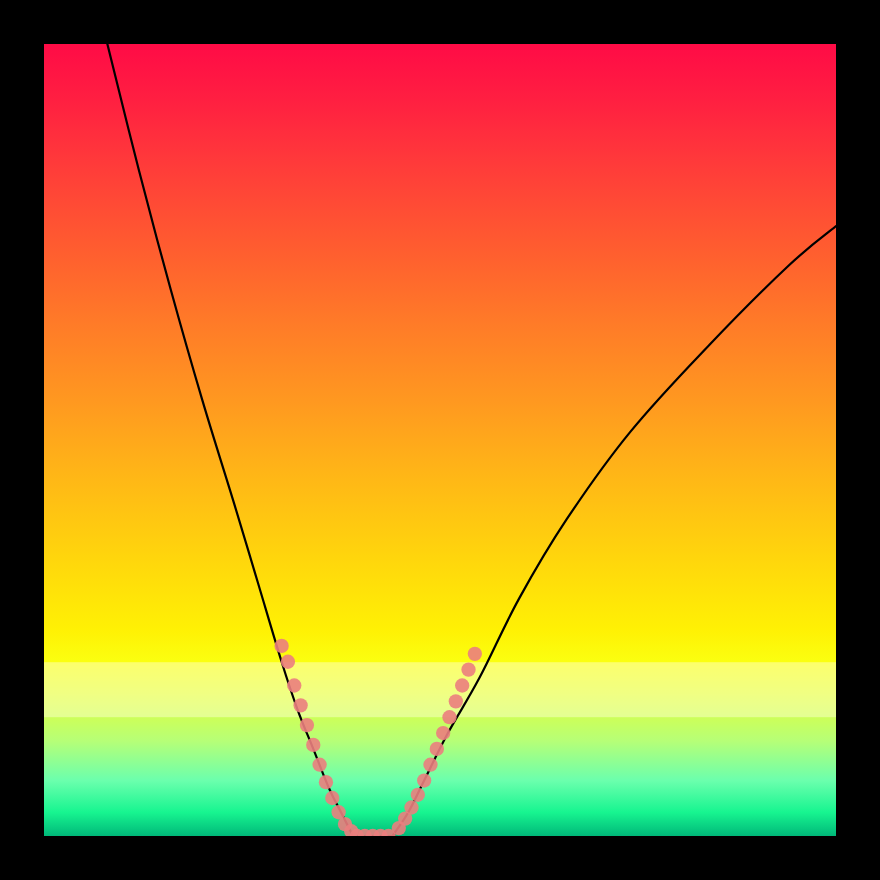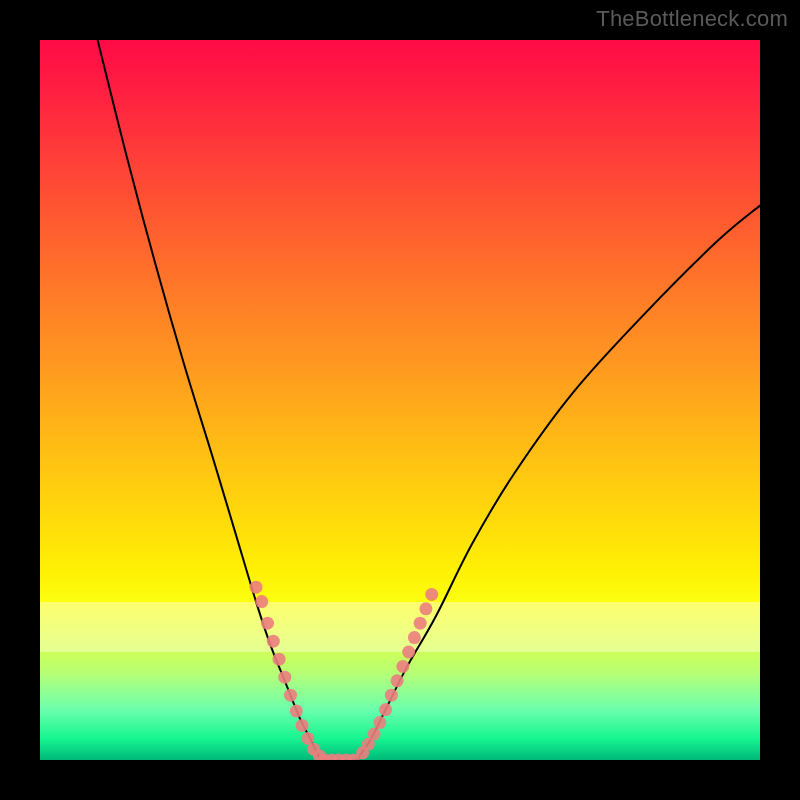--- a/index.html
+++ b/index.html
@@ -68,21 +68,20 @@
     font-size: 22px;
     font-weight: 500;
     letter-spacing: 0.2px;
   }
 </style>
 </head>
 <body>
 
 <div class="frame">
 
-  <div class="watermark">TheBottleneck.com</div>
 
   <div class="plot-area">
     <div class="band"></div>
 
     <svg class="curves" viewBox="0 0 720 720" preserveAspectRatio="none">
       <g id="curve-group">
           <path d="M 57.6 0 C 62.784 20.736000000000008, 76.032 75.02400000000003, 86.39999999999999 115.20000000000005 C 96.76799999999999 155.37600000000006, 104.83200000000001 185.61600000000007, 115.2 223.20000000000005 C 125.568 260.78400000000005, 133.632 289.0079999999999, 144 323.99999999999994 C 154.368 358.99199999999996, 163.72799999999998 387.79200000000003, 172.79999999999998 417.6 C 181.87199999999999 447.408, 186.624 463.68, 194.4 489.6 C 202.17600000000002 515.52, 209.52 540.864, 216 561.6 C 222.48 582.336, 225.216 590.544, 230.4 604.8 C 235.584 619.0559999999999, 239.616 627.8399999999999, 244.8 640.8 C 249.984 653.76, 254.664 666.4319999999999, 259.2 676.8 C 263.736 687.168, 266.112 690.624, 270 698.4 C 273.888 706.1759999999999, 278.856 716.112, 280.8 720 C 282.744 723.888, 274.32 720, 280.8 720 C 287.28000000000003 720, 310.32 720, 316.8 720 C 323.28000000000003 720, 314.208 723.888, 316.8 720 C 319.392 716.112, 326.016 707.472, 331.2 698.4 C 336.38399999999996 689.328, 339.11999999999995 682.5600000000001, 345.59999999999997 669.6 C 352.08 656.64, 358.128 643.2479999999999, 367.2 626.4 C 376.272 609.552, 384.33600000000007 598.032, 396.00000000000006 576 C 407.66400000000004 553.968, 417.744 529.92, 432 504 C 446.256 478.08, 457.05600000000004 459.216, 475.20000000000005 432 C 493.34400000000005 404.784, 509.472 381.312, 532.8 352.8 C 556.1279999999999 324.288, 578.88 300.81600000000003, 604.8 273.6 C 630.7199999999999 246.38400000000001, 656.064 221.04000000000002, 676.8 201.60000000000002 C 697.536 182.16000000000003, 712.224 172.08, 720 165.60000000000002" fill="none" stroke="#000" stroke-width="2" stroke-linecap="round"></path>
         </g>
       <g id="marker-group">
           <circle cx="216" cy="547.2" r="6.5" fill="#eb7e7e" fill-opacity="0.9"></circle>

